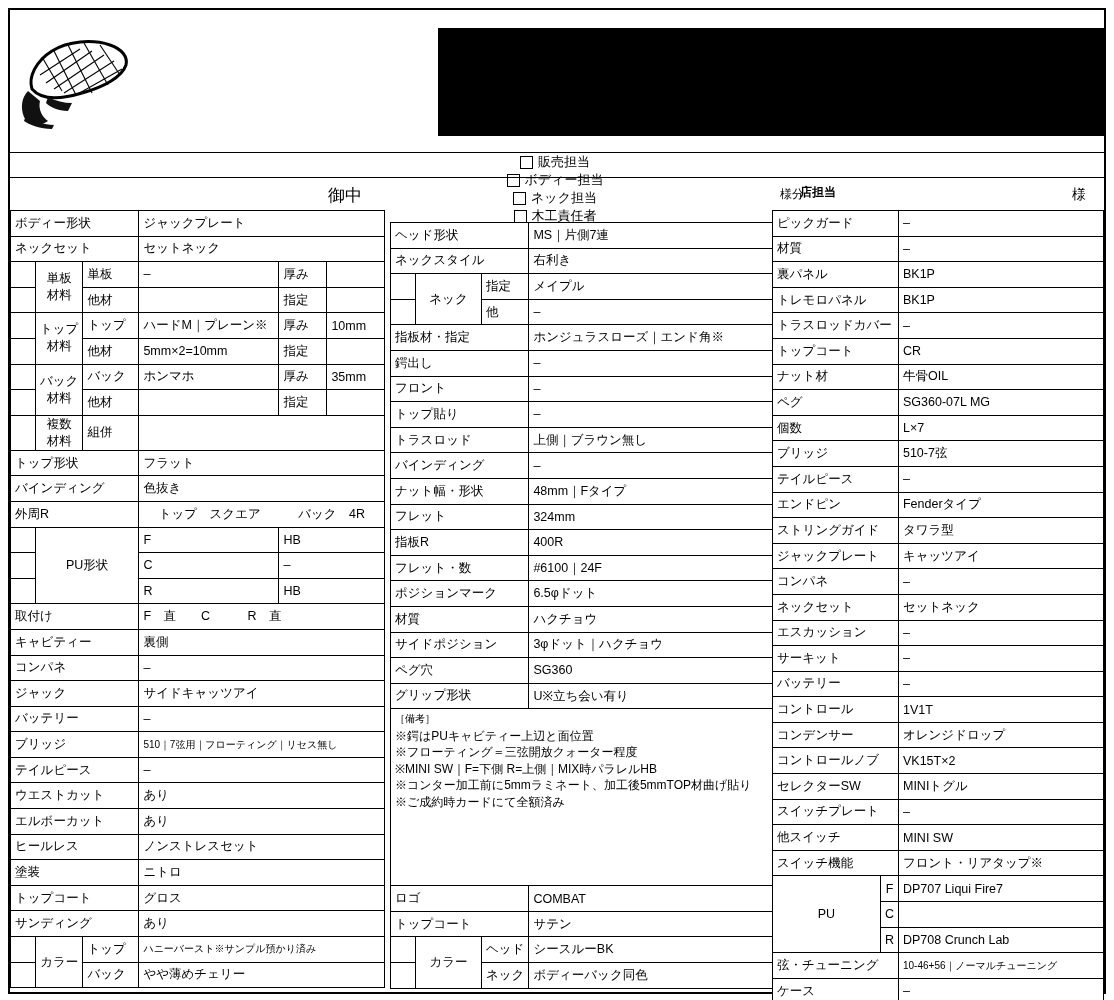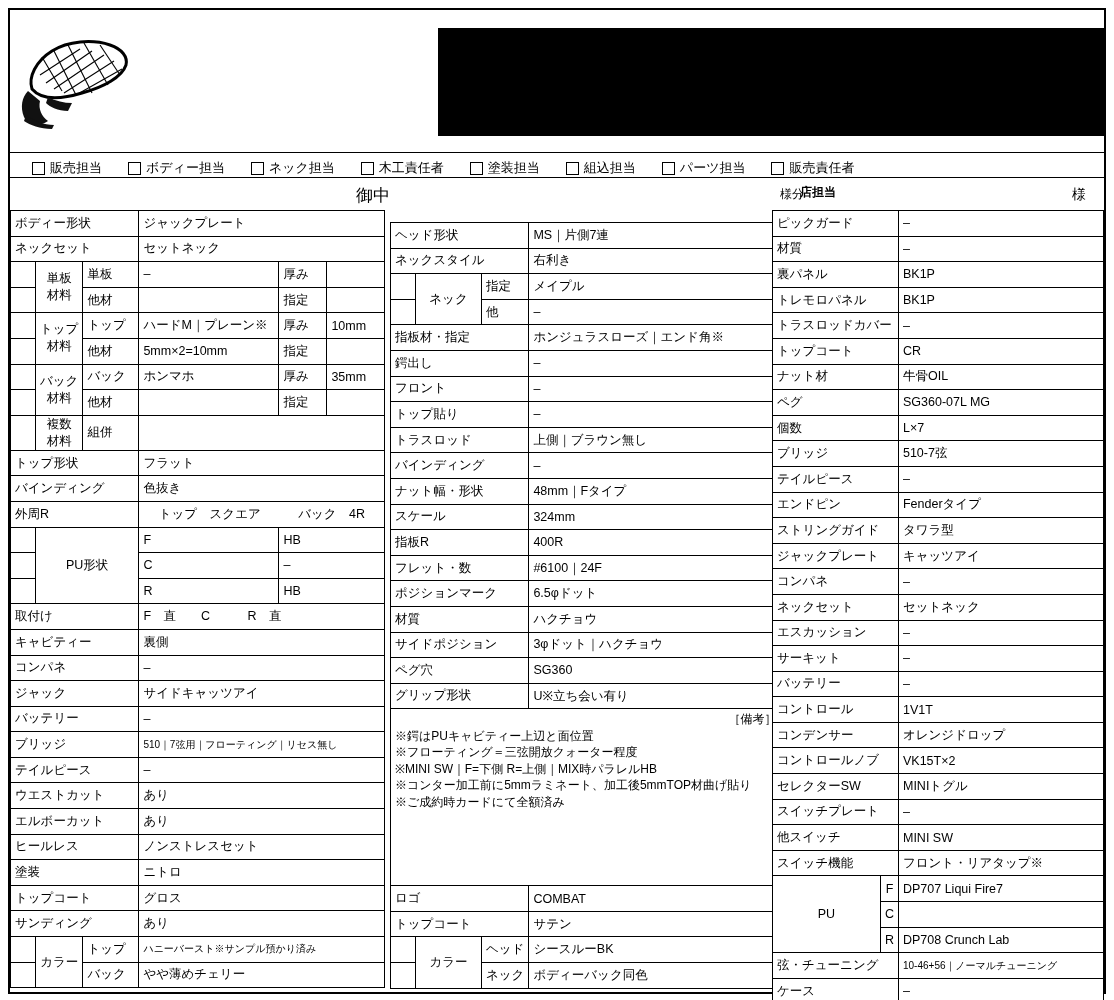--- a/index.html
+++ b/index.html
@@ -90,23 +90,24 @@
   
   .check-row {
     position: absolute;
     left: 10px;
     top: 152px;
     width: 1094px;
     height: 26px;
     border-top: 1.5px solid #000;
     border-bottom: 1.5px solid #000;
     display: flex;
-    align-items: flex-end;
+    align-items: center;
     box-sizing: border-box;
     padding-left: 22px;
+    flex-direction: column;
   }
   .check-item {
     display: flex;
     align-items: center;
     margin-right: 26px;
     font-size: 13px;
   }
   .chk {
     width: 11px;
     height: 11px;
@@ -116,21 +117,21 @@
   }
   
   .honor-row {
     position: absolute;
     left: 10px;
     top: 178px;
     width: 1094px;
     height: 32px;
     font-size: 15px;
   }
-  .honor-row .h-onchu { position: absolute; left: 318px; top: 6px; font-size:17px;margin-left:28px;}
+  .honor-row .h-onchu { position: absolute; left: 318px; top: 6px; font-size:17px;}
   .honor-row .h-sama1 { position: absolute; left: 770px; top: 8px; font-size:12px;}
   .honor-row .h-ten   { position: absolute; left: 790px; top: 6px; font-size:12px;font-weight:bold;}
   .honor-row .h-sama2 { position: absolute; left: 1062px; top: 8px; font-size:14px;}
 
   
   .cols {
     position: absolute;
     left: 10px;
     top: 210px;
     width: 1094px;
@@ -156,21 +157,21 @@
   .colB { position: absolute; left: 380px; top: 12px; }
   .colC { position: absolute; left: 762px; top: 0; }
 
   .memo {
     vertical-align: top !important;
     white-space: normal !important;
     padding: 2px 4px !important;
     line-height: 16.5px;
     font-size: 12px;
   }
-  .memo .memo-title { font-size: 12px; text-align: right; }
+  .memo .memo-title { font-size: 10px; }
   .nowrap-small { font-size: 10px; }
   .center { text-align: center; }
 </style>
 </head>
 <body>
 
 <div id="sheet">
   <div class="outer-frame"></div>
 
   <div class="header">
@@ -465,21 +466,21 @@
         </tr>
         <tr>
           <td class="lbl" colspan="3">バインディング</td>
           <td class="val">–</td>
         </tr>
         <tr>
           <td class="lbl" colspan="3">ナット幅・形状</td>
           <td class="val">48mm｜Fタイプ</td>
         </tr>
         <tr>
-          <td class="lbl" colspan="3">スケール</td>
+          <td class="lbl" colspan="3">フレット</td>
           <td class="val">324mm</td>
         </tr>
         <tr>
           <td class="lbl" colspan="3">指板R</td>
           <td class="val">400R</td>
         </tr>
         <tr>
           <td class="lbl" colspan="3">フレット・数</td>
           <td class="val">#6100｜24F</td>
         </tr>

